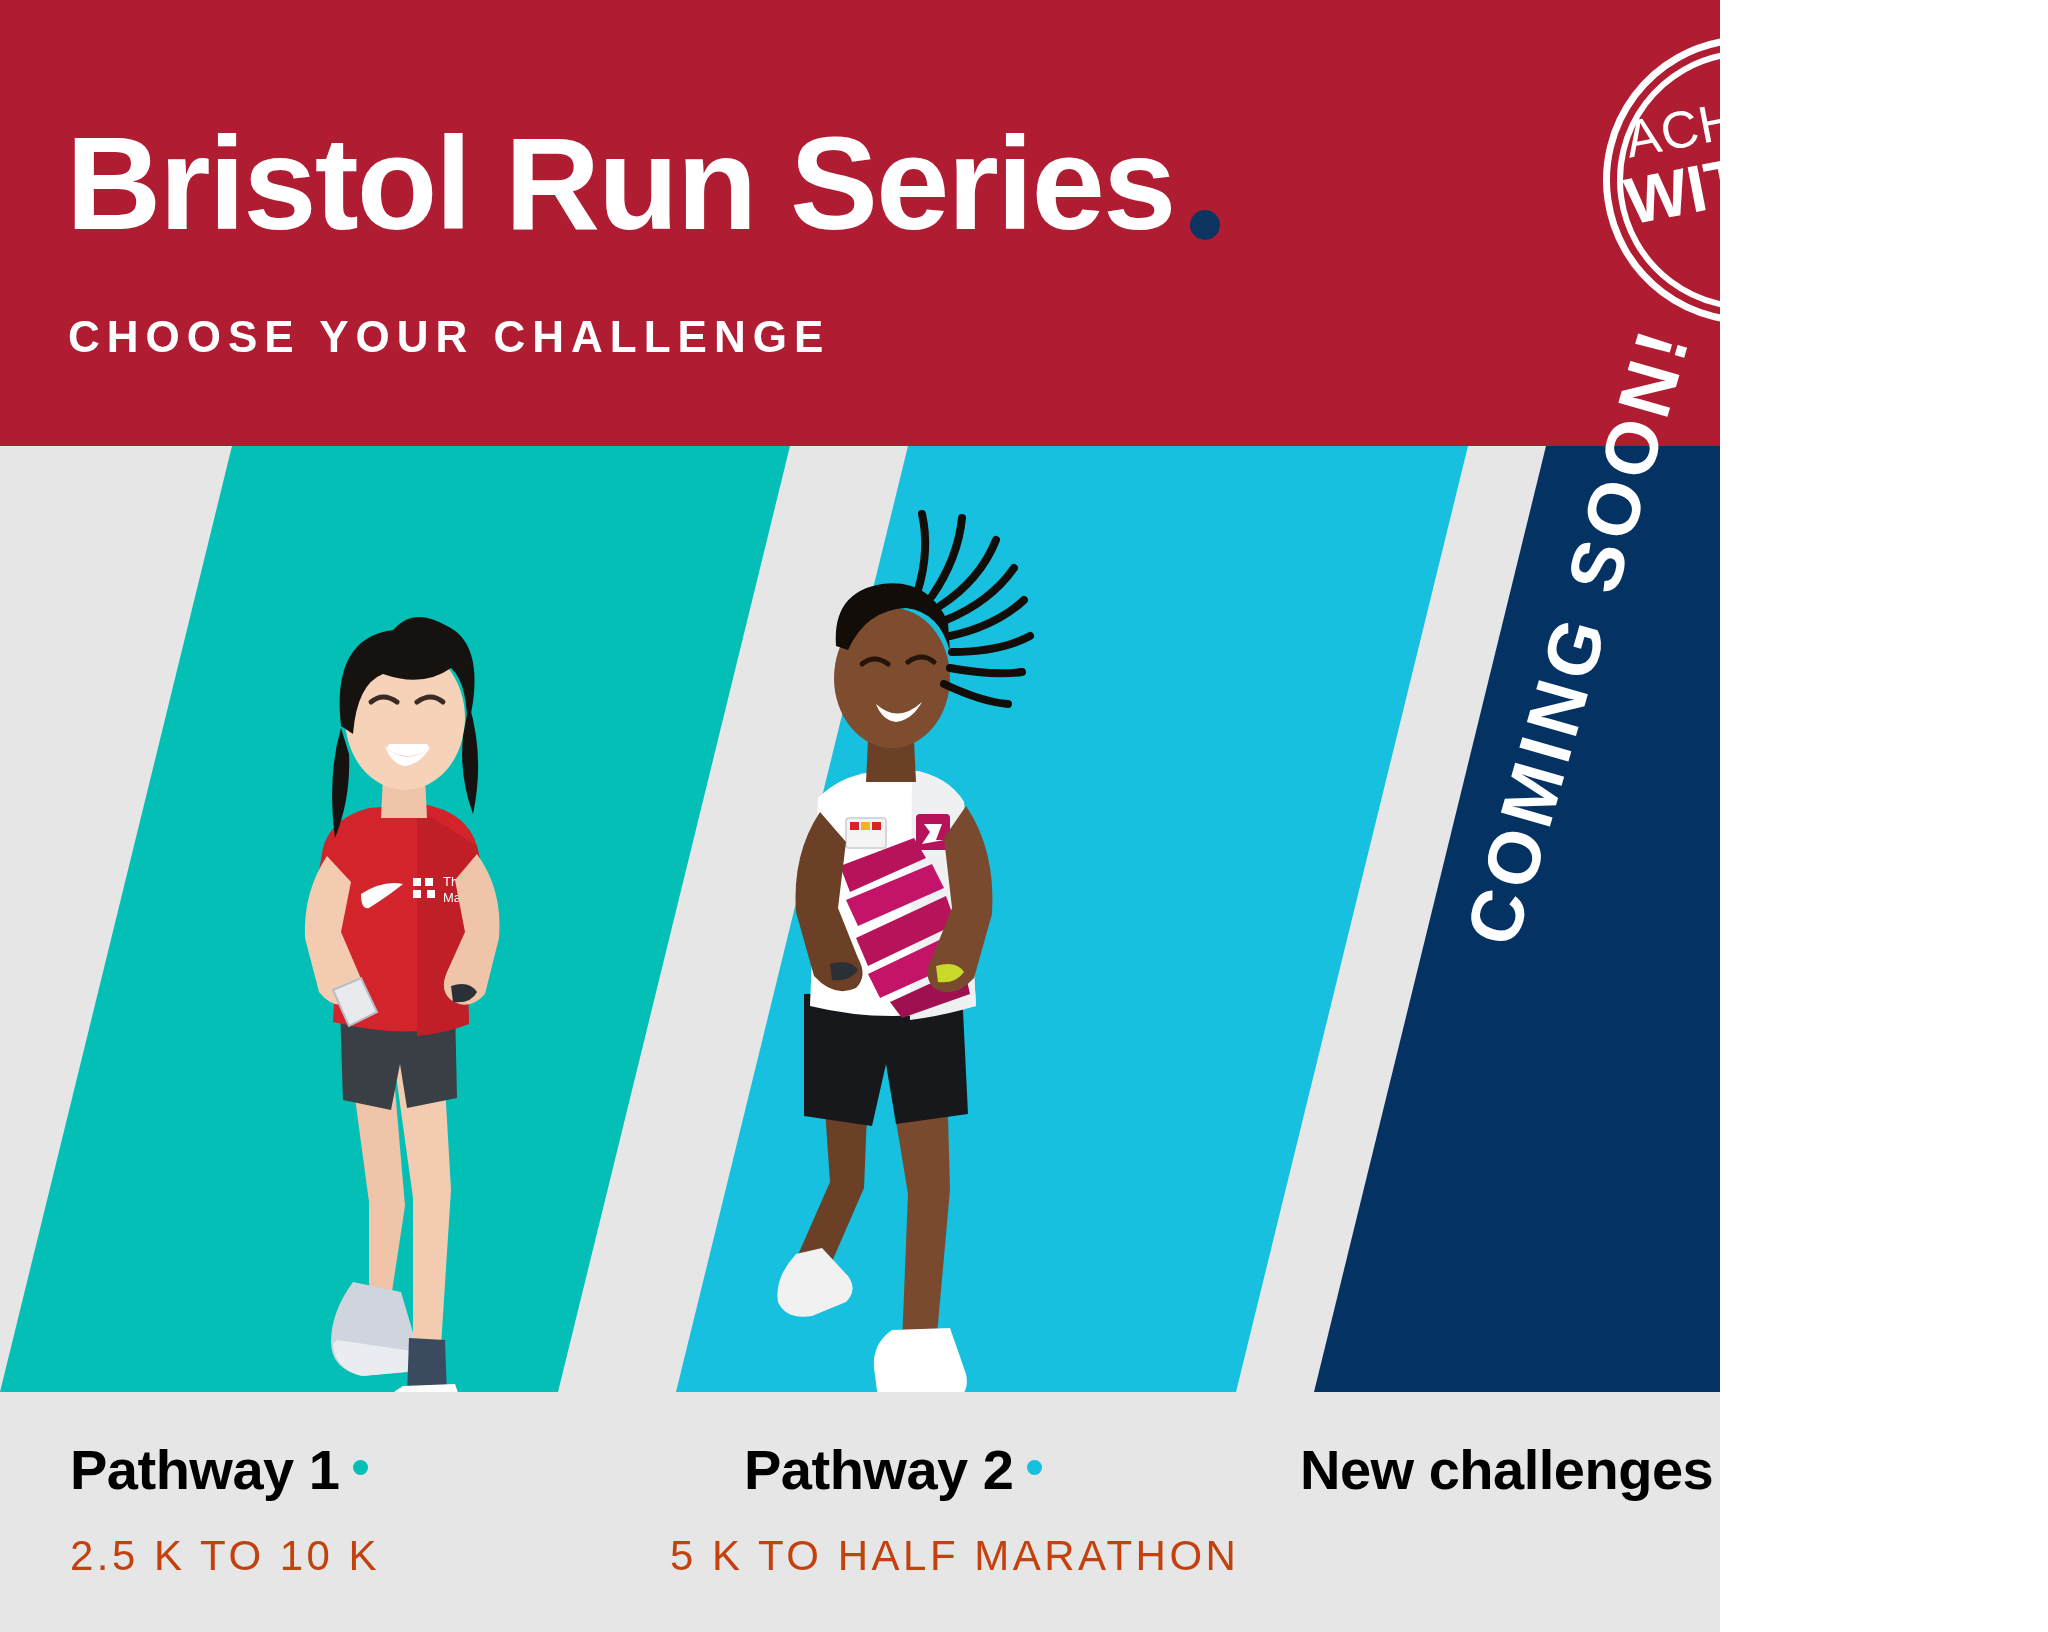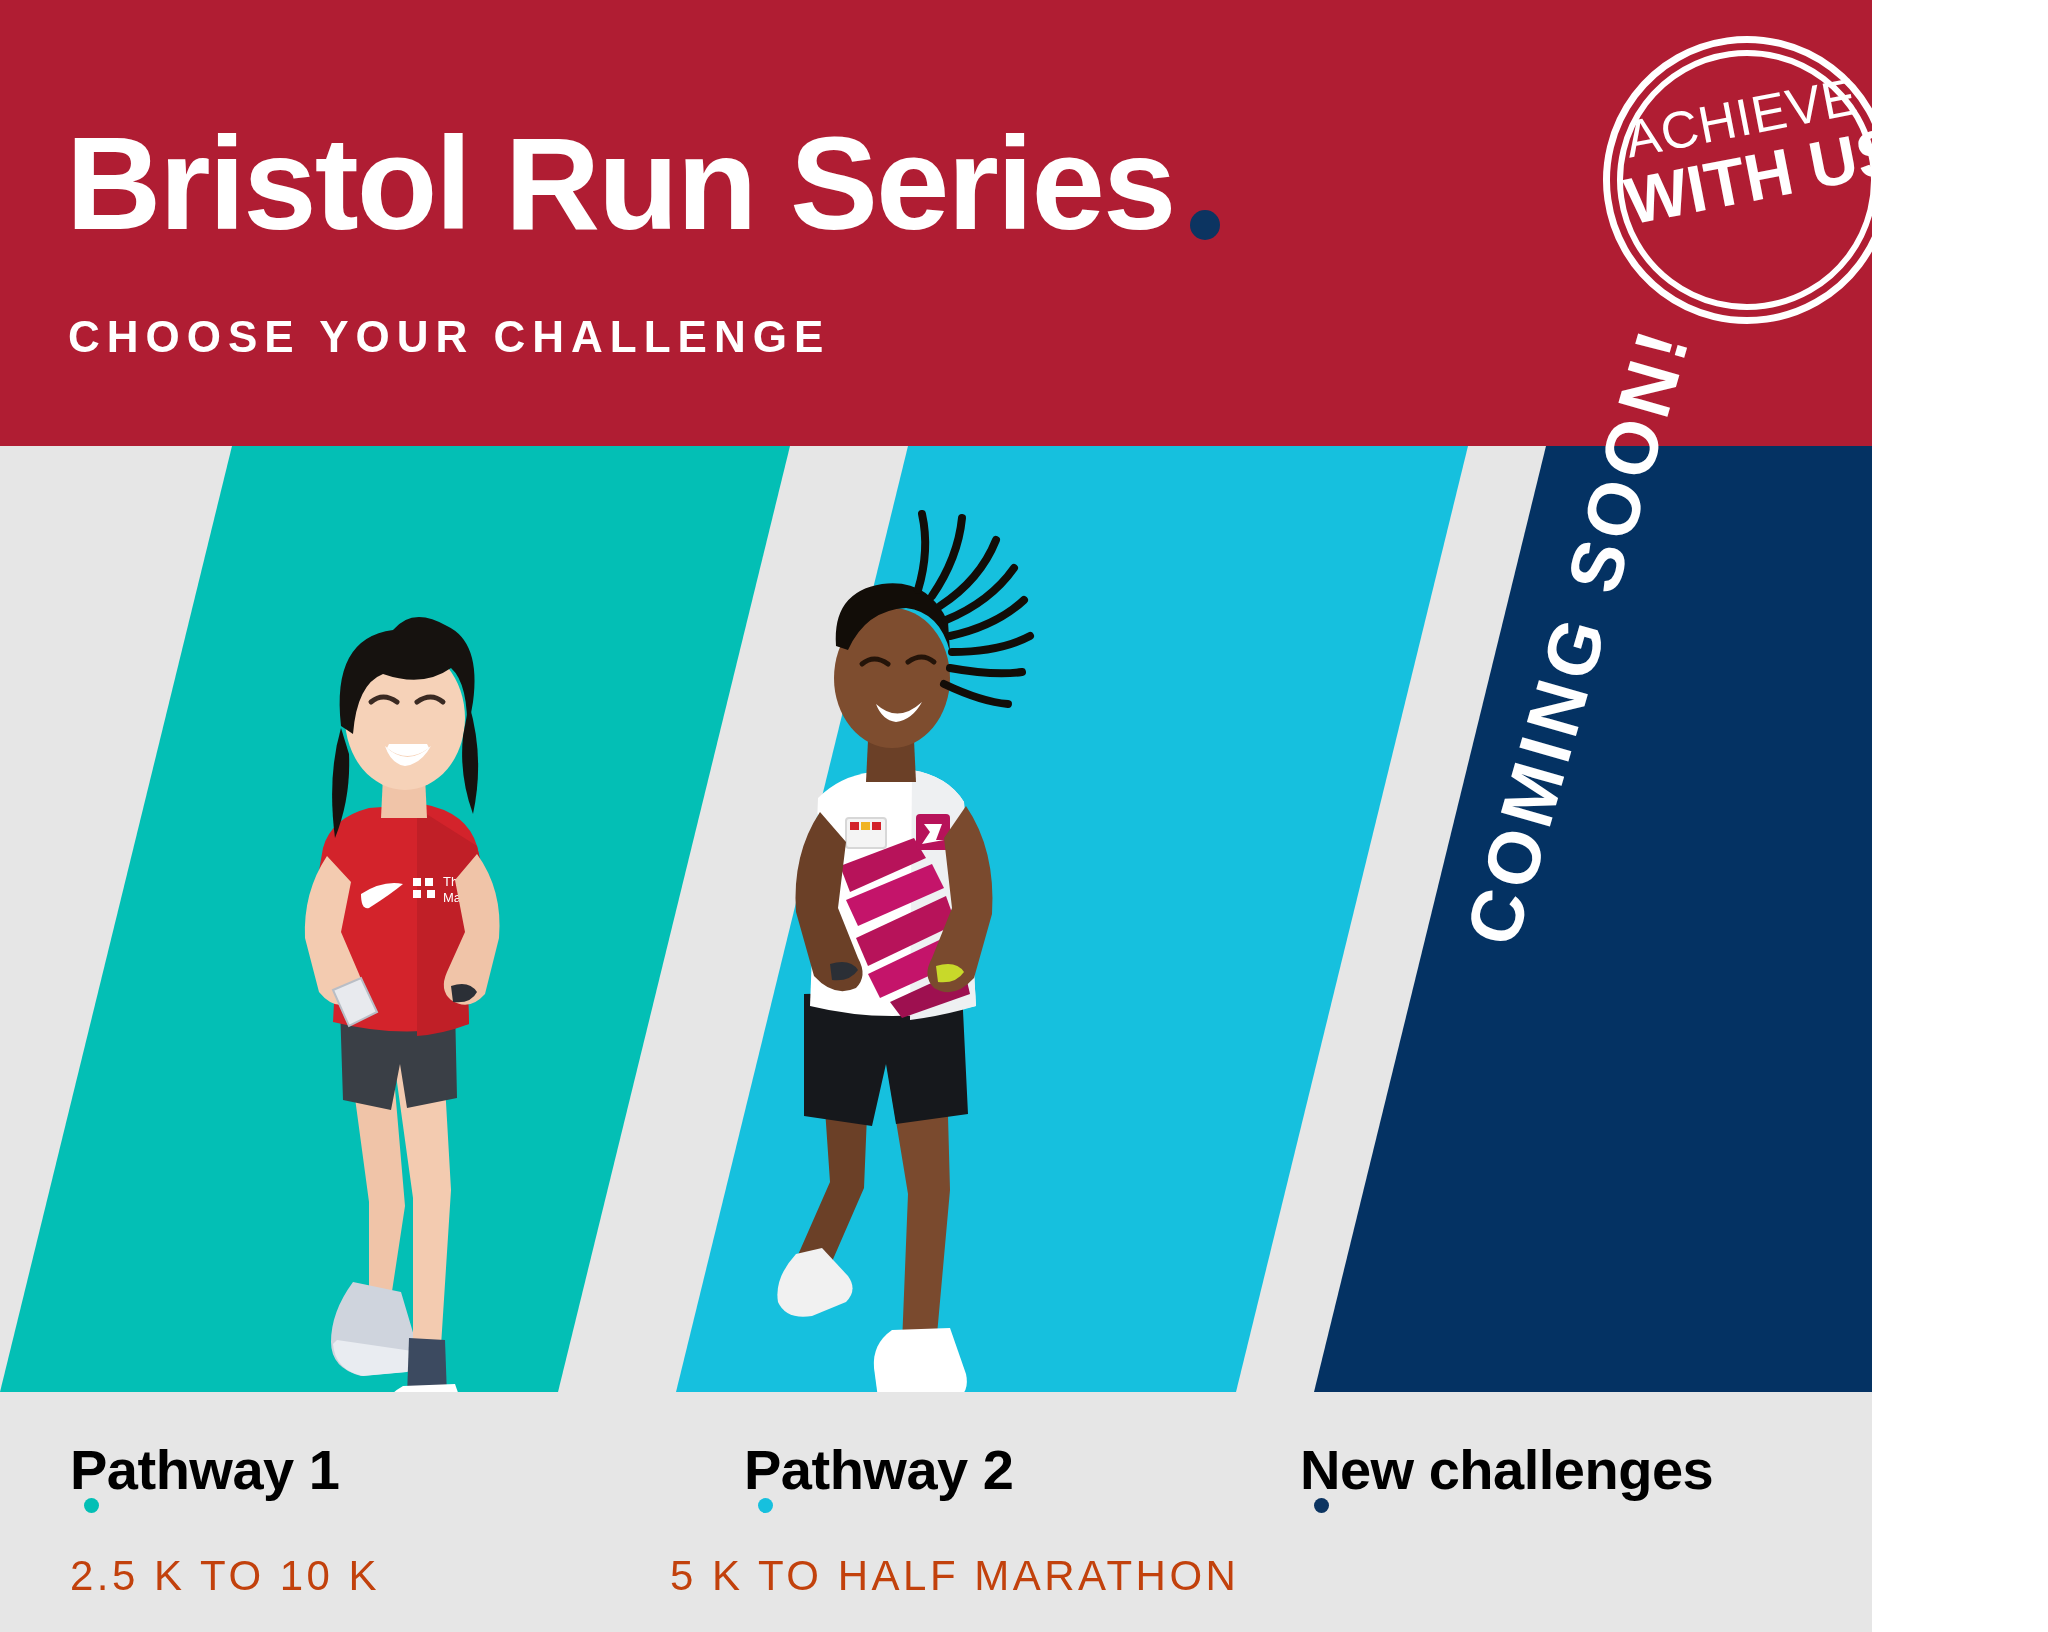--- a/index.html
+++ b/index.html
@@ -2,21 +2,21 @@
 <html><head>
 <meta charset="utf-8">
 <style>
   html, body {
     margin: 0;
     padding: 0;
     background: #ffffff;
   }
   #poster {
     position: relative;
-    width: 1872px;
+    width: 1720px;
     height: 1632px;
     overflow: hidden;
     background: #e6e6e6;
     font-family: "Liberation Sans", sans-serif;
   }
 
   
   .header-band {
     position: absolute;
     left: 0; top: 0;
@@ -155,23 +155,22 @@
     height: 240px;
     background: #e6e6e6;
   }
   .label-block { position: absolute; }
   .label-block.b0 { left: 70px;   top: 50px; }
   .label-block.b1 { left: 744px;  top: 50px; }
   .label-block.b2 { left: 1300px; top: 50px; }
 
   .label-title-row {
     display: flex;
-    align-items: flex-start;
-    white-space: nowrap;
-    flex-direction: column;
+    align-items: center;
+    white-space: nowrap;
   }
   .label-title {
     font-size: 56px;
     font-weight: 700;
     color: #000000;
     letter-spacing: -0.5px;
     line-height: 1;
   }
   .label-dot {
     width: 15px;

